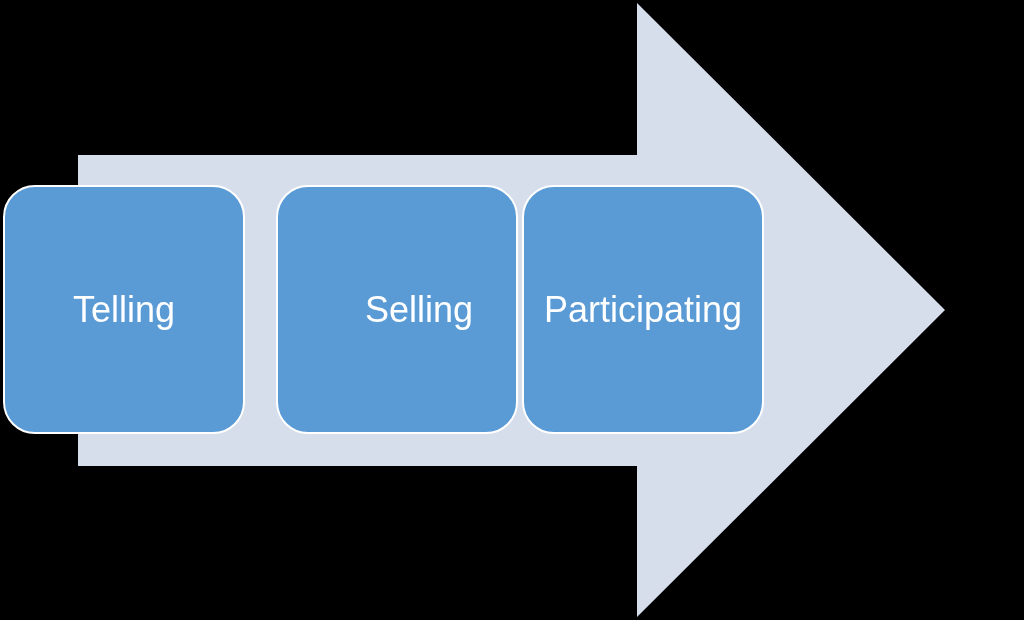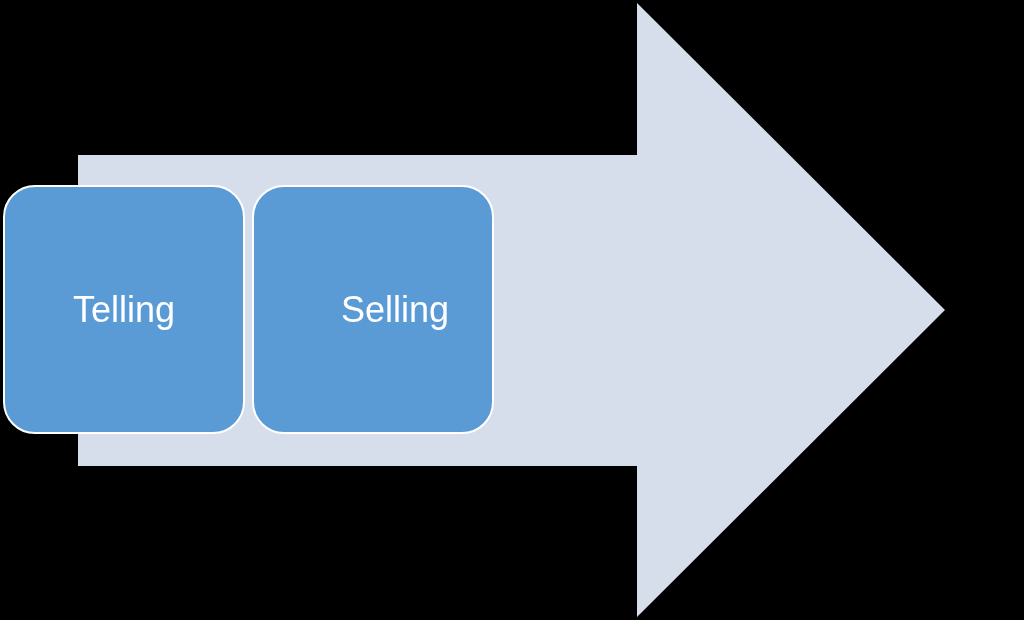--- a/index.html
+++ b/index.html
@@ -47,21 +47,21 @@
     width: 242px;
     height: 249px;
     background: var(--box-fill);
     border: 2px solid var(--box-border);
     border-radius: 32px;
     display: flex;
     align-items: center;
     justify-content: center;
   }
   .stage:nth-child(1) { left: 3px; }
-  .stage:nth-child(2) { left: 252px; padding-left: 44px; }
+  .stage:nth-child(2) { left: 276px; padding-left: 44px; }
   .stage:nth-child(3) { left: 522px; }
   .stage:nth-child(4) { left: 781px; }
   .stage-label {
     color: var(--box-text);
     font-size: 36px;
     font-weight: 400;
     letter-spacing: 0px;
     white-space: nowrap;
     text-align: center;
   }
@@ -75,15 +75,18 @@
     <polygon points="78,155 637,155 637,3 945,310 637,617 637,466 78,466"></polygon>
   </svg>
 
   <div class="stages">
     <div class="stage">
       <span class="stage-label">Telling</span>
     </div>
     <div class="stage">
       <span class="stage-label">Selling</span>
     </div>
+    <div class="stage">
+      <span class="stage-label">Participating</span>
+    </div>
   </div>
 
 </div>
 
 </body></html>

